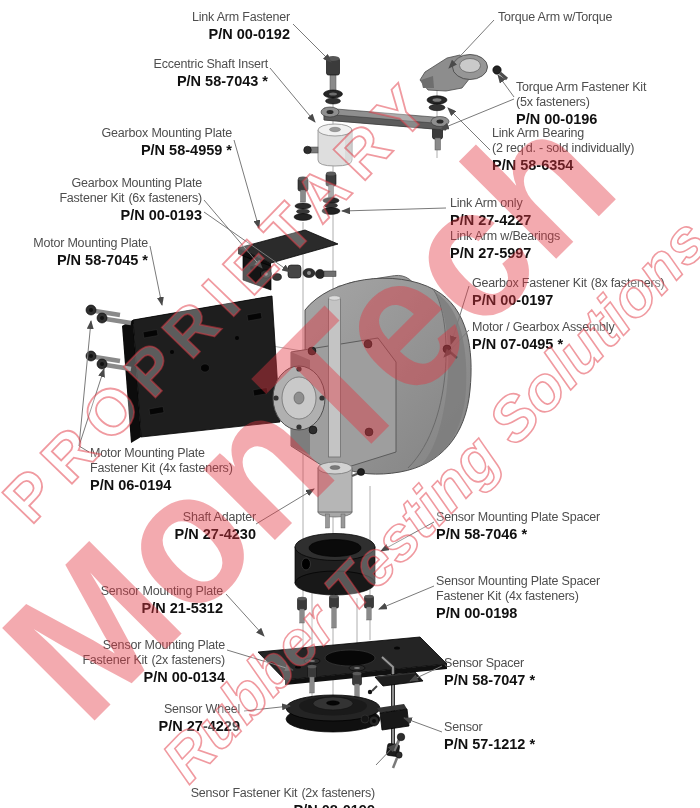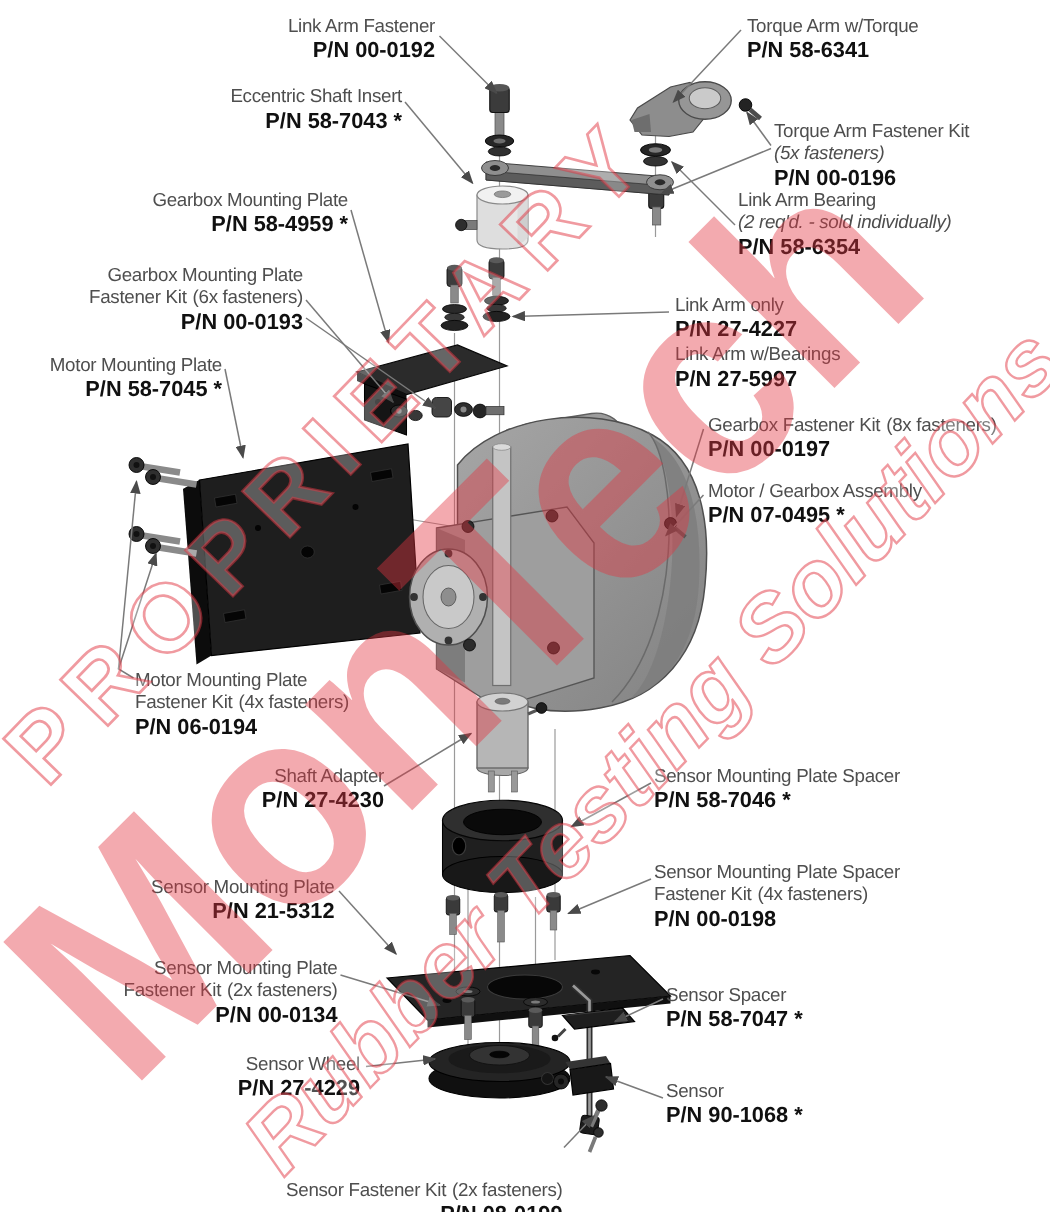--- a/index.html
+++ b/index.html
@@ -3,21 +3,21 @@
 <meta charset="utf-8">
 <style>
   html,body{margin:0;padding:0;background:#fff;}
   #stage{position:relative;width:700px;height:808px;background:#ffffff;overflow:hidden;
          font-family:"Liberation Sans","DejaVu Sans",sans-serif;}
   svg{position:absolute;left:0;top:0;}
   .pl{position:absolute;font-size:12.5px;color:#4e4e4e;line-height:1.18;letter-spacing:-0.2px;z-index:3;}
   .pl div{white-space:nowrap;}
   .al-r{text-align:right;}
   .pn{font-weight:700;color:#101010;font-size:14.5px;letter-spacing:0;margin-top:1px;}
-  .ital{font-style:italic;}
+  .ital{}
   span.qty{margin-left:4px;}
   #parts-svg{z-index:1;}
   #wm-svg{z-index:5;pointer-events:none;}
 </style>
 </head>
 <body>
 
 <div id="stage">
 
 <svg id="parts-svg" width="700" height="808" viewBox="0 0 700 808">
@@ -314,21 +314,20 @@
   </g>
 </svg>
 
 <div class="pl al-r" style="left:130px;top:10px;width:160px">
   <div>Link Arm Fastener</div>
   <div class="pn">P/N 00-0192</div>
 </div>
 
 <div class="pl" style="left:498px;top:10px;width:190px">
   <div>Torque Arm w/Torque</div>
-  <div class="pn">P/N 58-6341</div>
 </div>
 
 <div class="pl al-r" style="left:100px;top:57px;width:168px">
   <div>Eccentric Shaft Insert</div>
   <div class="pn">P/N 58-7043 *</div>
 </div>
 
 <div class="pl" style="left:516px;top:80px;width:180px">
   <div>Torque Arm Fastener Kit</div>
   <div class="ital">(5x fasteners)</div>
@@ -412,21 +411,21 @@
   <div class="pn">P/N 27-4229</div>
 </div>
 
 <div class="pl" style="left:444px;top:656px;width:150px">
   <div>Sensor Spacer</div>
   <div class="pn">P/N 58-7047 *</div>
 </div>
 
 <div class="pl" style="left:444px;top:720px;width:150px">
   <div>Sensor</div>
-  <div class="pn">P/N 90-1068 *</div>
+  <div class="pn">P/N 57-1212 *</div>
 </div>
 
 <div class="pl al-r" style="left:155px;top:786px;width:220px">
   <div><span>Sensor Fastener Kit</span><span class="qty">(2x fasteners)</span></div>
   <div class="pn">P/N 08-0199</div>
 </div>
 
 <svg id="wm-svg" width="700" height="808" viewBox="0 0 700 808">
   <g font-family="Liberation Sans, DejaVu Sans, sans-serif" font-weight="bold" text-anchor="middle">
     <text transform="translate(235,315) rotate(-46)" font-size="64" letter-spacing="12" fill="rgba(255,255,255,0.28)" stroke="#e23541" stroke-opacity="0.5" stroke-width="1.8">PROPRIETARY</text>

